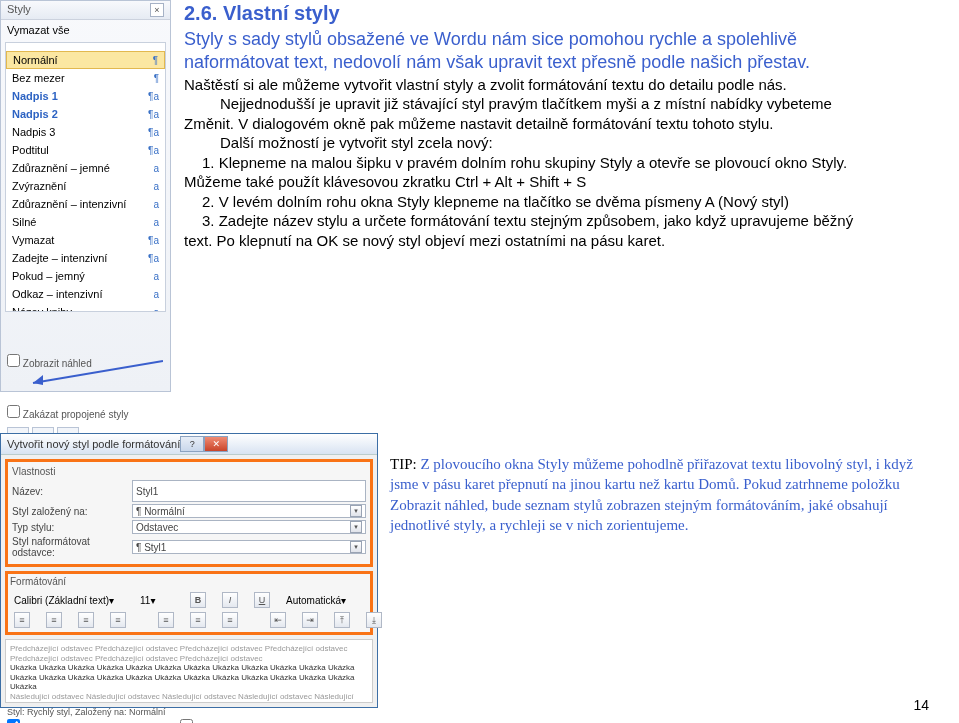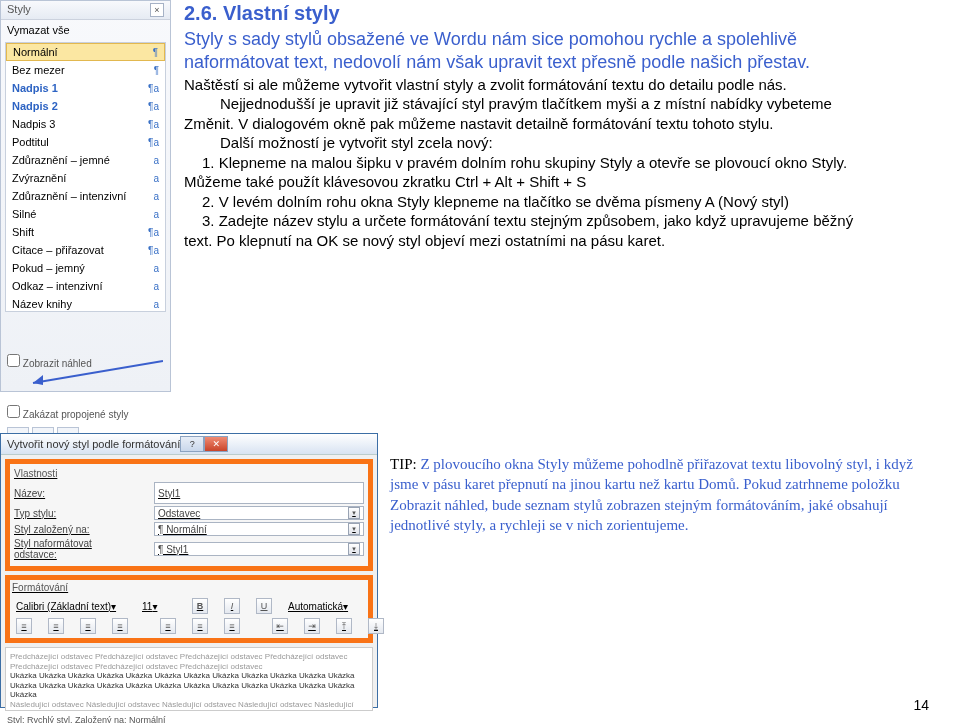--- a/index.html
+++ b/index.html
@@ -34,21 +34,21 @@
     width:14px;height:14px;border:1px solid #a6b2c6;
     display:flex;align-items:center;justify-content:center;
     font-size:9px;color:#555;background:#fff;
   }
   .styles-panel .toprow { padding: 4px 6px; font-size:11px; }
   .styles-list { background:#fff; margin:2px 4px; border:1px solid #c8d0dd; height:270px; overflow:hidden;}
   .styles-list .row {
     display:flex;justify-content:space-between;align-items:center;
     padding:2px 6px;font-size:11px;height:18px;
   }
-  .styles-list .row.sel{background:#fbe7a2;border:1px solid #e2b84f;}
+  .styles-list .row.sel{background:#fbe7a2;border:1px solid #e2b84f;margin-top:8px;}
   .styles-list .row .mark{color:#3a71c6;font-size:10px;}
   .styles-panel .checks{padding:4px 6px;font-size:10px;color:#555;}
   .styles-panel .checks label{display:block;margin-top:36px;}
   .styles-panel .bottomrow{display:flex;justify-content:space-between;align-items:center;padding:3px 6px;}
   .styles-panel .ibtn{width:22px;height:20px;border:1px solid #b9c4d6;background:#f2f5fa;display:flex;align-items:center;justify-content:center;font-size:11px;}
   .styles-panel .opts-link{color:#3573c8;font-size:10px;text-decoration:underline;}
   .arrow-annot{
     position:absolute;left:13px;top:355px;width:150px;height:30px;pointer-events:none;
   }
   
@@ -73,23 +73,23 @@
   }
   .dialog .dtitle{
     background:linear-gradient(#fff,#d8e3f2);
     padding:2px 6px;font-size:11px;color:#333;
     display:flex;align-items:center;
     border-bottom:1px solid #bcc;
   }
   .dialog .winbtns{display:flex;gap:0;}
   .dialog .wbtn{width:24px;height:16px;border:1px solid #8ba2c0;background:linear-gradient(#e8eef7,#c9d7eb);display:flex;align-items:center;justify-content:center;font-size:9px;}
   .dialog .wbtn.close{background:linear-gradient(#f08b73,#c9442a);color:#fff;}
-  .dialog .group{margin:4px;border:5px solid #f97316;padding:4px;background:#f6f6f6;text-decoration:underline;}
+  .dialog .group{margin:4px;border:3px solid #f97316;padding:4px;background:#f6f6f6;}
   .dialog .grouptitle{font-size:10px;color:#555;margin-bottom:3px;}
-  .dialog .frow{display:flex;align-items:center;gap:20px;margin:2px 0;font-size:10px;}
+  .dialog .frow{display:flex;align-items:center;gap:0;margin:2px 0;font-size:10px;}
   .dialog .frow label{width:120px;color:#444;}
   .dialog .frow .inp{flex:1;background:#fff;border:1px solid #aab4c3;height:22px;padding:0 3px;display:flex;align-items:center;color:#444;}
   .dialog .frow .sel{flex:1;background:#fff;border:1px solid #aab4c3;height:14px;display:flex;align-items:center;justify-content:space-between;padding:0 3px;color:#444;}
   .dialog .frow .sel .carets{display:flex;gap:1px;}
   .dialog .frow .sel .caret{width:12px;height:12px;border:1px solid #99a3b3;display:flex;align-items:center;justify-content:center;font-size:7px;color:#555;background:linear-gradient(#fff,#e0e3ea);}
   .dialog .toolbar{display:flex;gap:16px;padding:2px 4px;align-items:center;}
   .dialog .tbtn{border:1px solid #b0b8c6;background:linear-gradient(#fff,#e4e8ef);height:16px;min-width:16px;display:flex;align-items:center;justify-content:center;font-size:9px;color:#555;}
   .dialog .preview{margin:4px;border:1px solid #ccc;background:#fff;height:64px;padding:4px;overflow:hidden;font-size:8px;color:#999;line-height:1.2;}
   .dialog .preview .dark{color:#333;}
   .dialog .bottomchecks{padding:2px 6px;font-size:10px;color:#444;}
@@ -146,25 +146,25 @@
       </div>
     <div class="row">
         <span>Zdůraznění – intenzivní</span>
         <span class="mark">a</span>
       </div>
     <div class="row">
         <span>Silné</span>
         <span class="mark">a</span>
       </div>
     <div class="row">
-        <span>Shift</span>
-        <span class="mark">¶a</span>
-      </div>
-    <div class="row">
-        <span>Citace – přiřazovat</span>
+        <span>Vymazat</span>
+        <span class="mark">¶a</span>
+      </div>
+    <div class="row">
+        <span>Zadejte – intenzivní</span>
         <span class="mark">¶a</span>
       </div>
     <div class="row">
         <span>Pokud – jemný</span>
         <span class="mark">a</span>
       </div>
     <div class="row">
         <span>Odkaz – intenzivní</span>
         <span class="mark">a</span>
       </div>
@@ -218,32 +218,32 @@
   </div>
   <div class="group">
     <div class="grouptitle">Vlastnosti</div>
     <div class="frow">
         <label>Název:</label>
         <div class="inp">
           <span>Styl1</span>
         </div>
       </div>
     <div class="frow">
+        <label>Styl založený na:</label>
+        <div class="sel">
+          <span>¶ Normální</span>
+          <span class="carets">
+            <span class="caret">▾</span>
+          </span>
+        </div>
+      </div>
+    <div class="frow">
         <label>Typ stylu:</label>
         <div class="sel">
           <span>Odstavec</span>
-          <span class="carets">
-            <span class="caret">▾</span>
-          </span>
-        </div>
-      </div>
-    <div class="frow">
-        <label>Styl založený na:</label>
-        <div class="sel">
-          <span>¶ Normální</span>
           <span class="carets">
             <span class="caret">▾</span>
           </span>
         </div>
       </div>
     <div class="frow">
         <label>Styl naformátovat odstavce:</label>
         <div class="sel">
           <span>¶ Styl1</span>
           <span class="carets">

